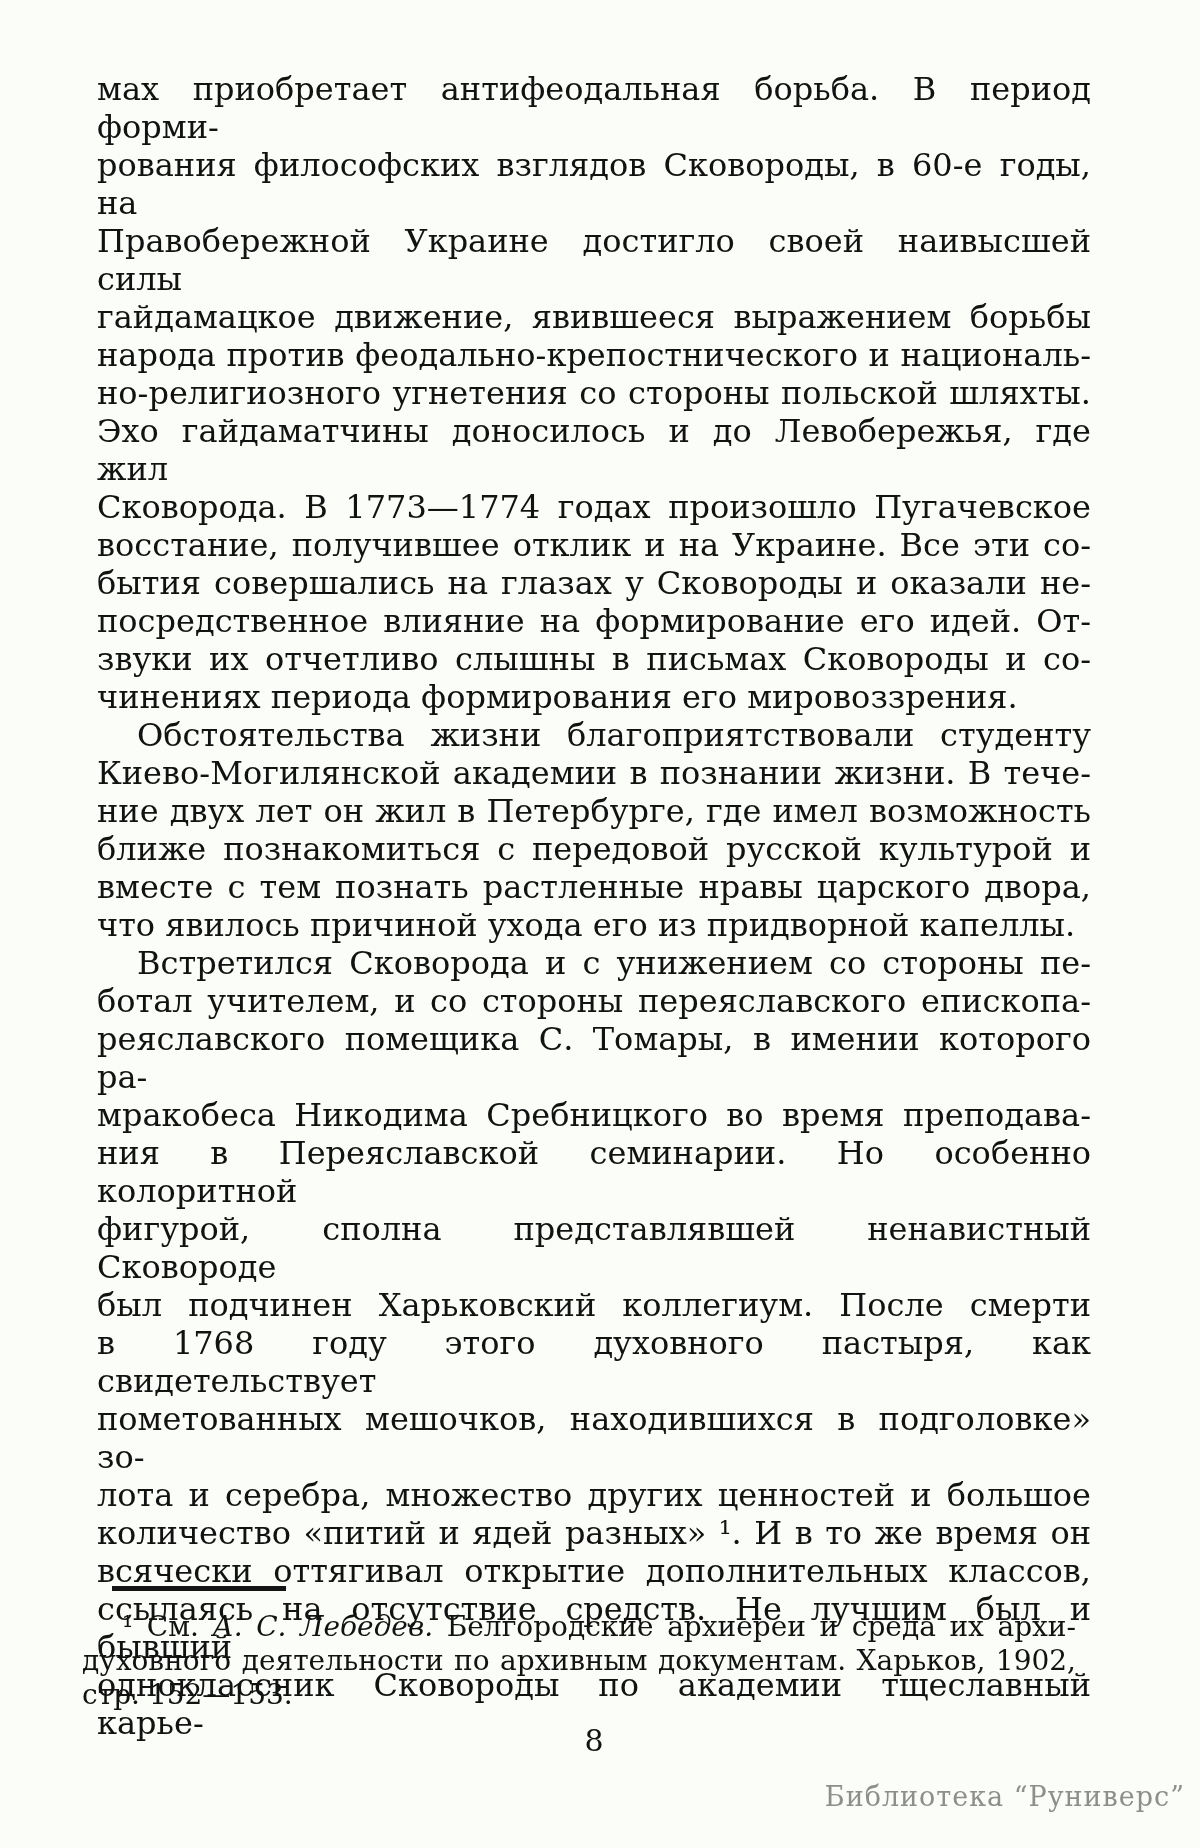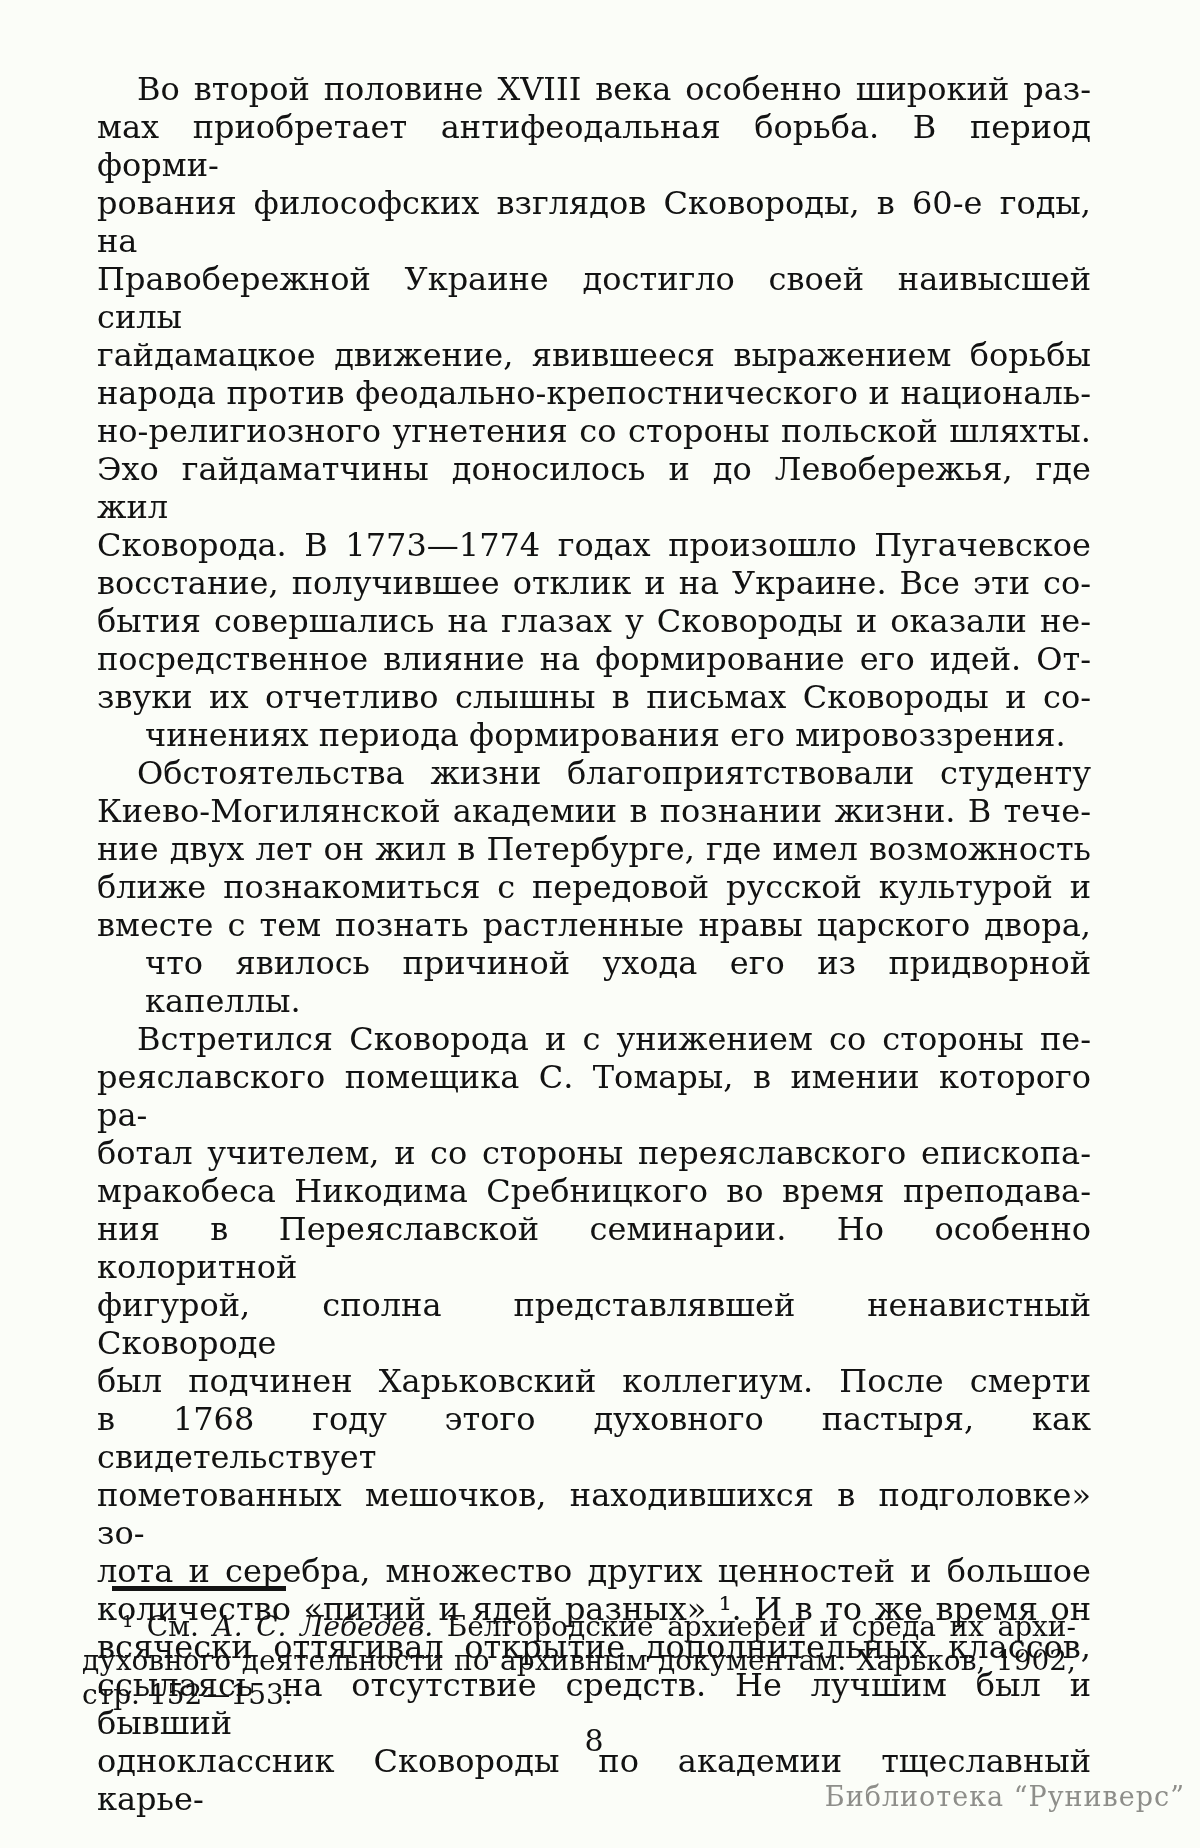--- a/index.html
+++ b/index.html
@@ -13,21 +13,21 @@
   .text-block{
     position:absolute;left:97px;top:70px;width:994px;
   }
   .ln{
     font-size:32px;line-height:38px;
     text-align:justify;text-align-last:justify;
     text-justify:inter-word;
     white-space:normal;
   }
   .ln.first{text-indent:40px;}
-  .ln.last{text-align-last:left;margin-left:48px;}
+  .ln.last{text-align-last:left;}
   .fn-rule{
     position:absolute;left:112px;top:1586px;width:174px;height:5px;
     background:#141414;
   }
   .footnote{
     position:absolute;left:82px;top:1610px;width:994px;
     font-size:28px;line-height:34px;
   }
   .fn-ln{
     text-align:justify;text-align-last:justify;text-justify:inter-word;
@@ -44,21 +44,20 @@
     font-size:27px;font-weight:normal;line-height:30px;
     letter-spacing:1px;
   }
 </style>
 </head>
 <body>
 
 <div class="text-block">
 
   <div>
-    <div class="ln first">Во второй половине XVIII века особенно широкий раз-</div>
     <div class="ln">мах приобретает антифеодальная борьба. В период форми-</div>
     <div class="ln">рования философских взглядов Сковороды, в 60-е годы, на</div>
     <div class="ln">Правобережной Украине достигло своей наивысшей силы</div>
     <div class="ln">гайдамацкое движение, явившееся выражением борьбы</div>
     <div class="ln">народа против феодально-крепостнического и националь-</div>
     <div class="ln">но-религиозного угнетения со стороны польской шляхты.</div>
     <div class="ln">Эхо гайдаматчины доносилось и до Левобережья, где жил</div>
     <div class="ln">Сковорода. В 1773—1774 годах произошло Пугачевское</div>
     <div class="ln">восстание, получившее отклик и на Украине. Все эти со-</div>
     <div class="ln">бытия совершались на глазах у Сковороды и оказали не-</div>
@@ -71,22 +70,22 @@
     <div class="ln first">Обстоятельства жизни благоприятствовали студенту</div>
     <div class="ln">Киево-Могилянской академии в познании жизни. В тече-</div>
     <div class="ln">ние двух лет он жил в Петербурге, где имел возможность</div>
     <div class="ln">ближе познакомиться с передовой русской культурой и</div>
     <div class="ln">вместе с тем познать растленные нравы царского двора,</div>
     <div class="ln last">что явилось причиной ухода его из придворной капеллы.</div>
   </div>
 
   <div>
     <div class="ln first">Встретился Сковорода и с унижением со стороны пе-</div>
+    <div class="ln">ботал учителем, и со стороны переяславского епископа-</div>
     <div class="ln">реяславского помещика С. Томары, в имении которого ра-</div>
-    <div class="ln">ботал учителем, и со стороны переяславского епископа-</div>
     <div class="ln">мракобеса Никодима Сребницкого во время преподава-</div>
     <div class="ln">ния в Переяславской семинарии. Но особенно колоритной</div>
     <div class="ln">фигурой, сполна представлявшей ненавистный Сковороде</div>
     <div class="ln">был подчинен Харьковский коллегиум. После смерти</div>
     <div class="ln">в 1768 году этого духовного пастыря, как свидетельствует</div>
     <div class="ln">пометованных мешочков, находившихся в подголовке» зо-</div>
     <div class="ln">лота и серебра, множество других ценностей и большое</div>
     <div class="ln">количество «питий и ядей разных» ¹. И в то же время он</div>
     <div class="ln">всячески оттягивал открытие дополнительных классов,</div>
     <div class="ln">ссылаясь на отсутствие средств. Не лучшим был и бывший</div>

